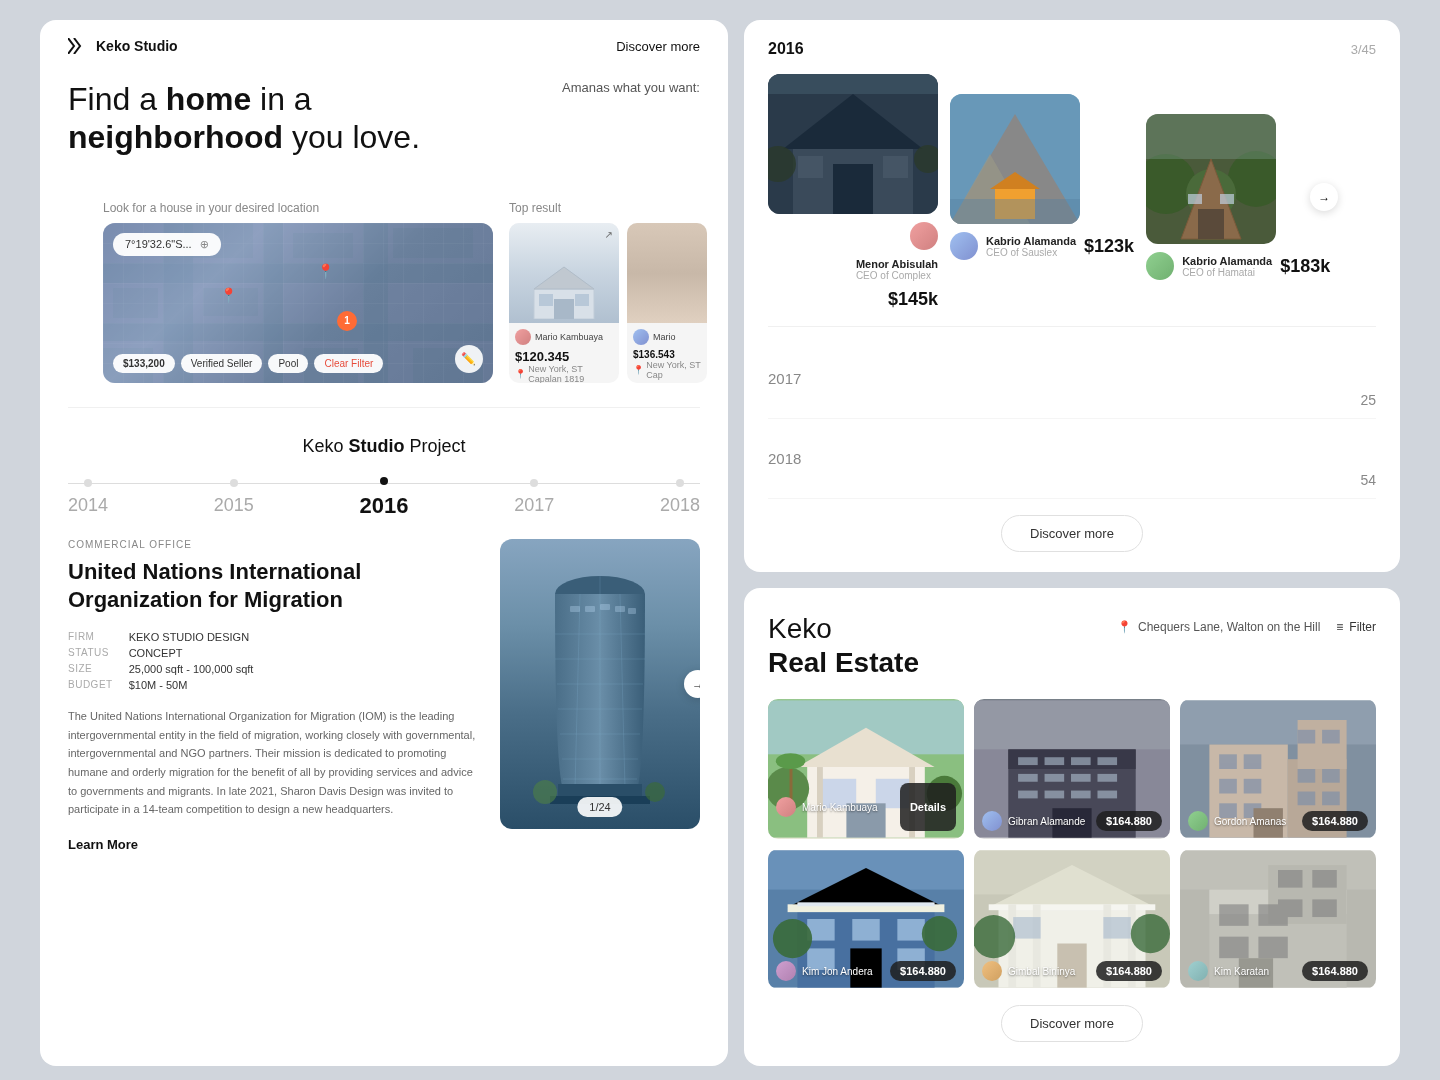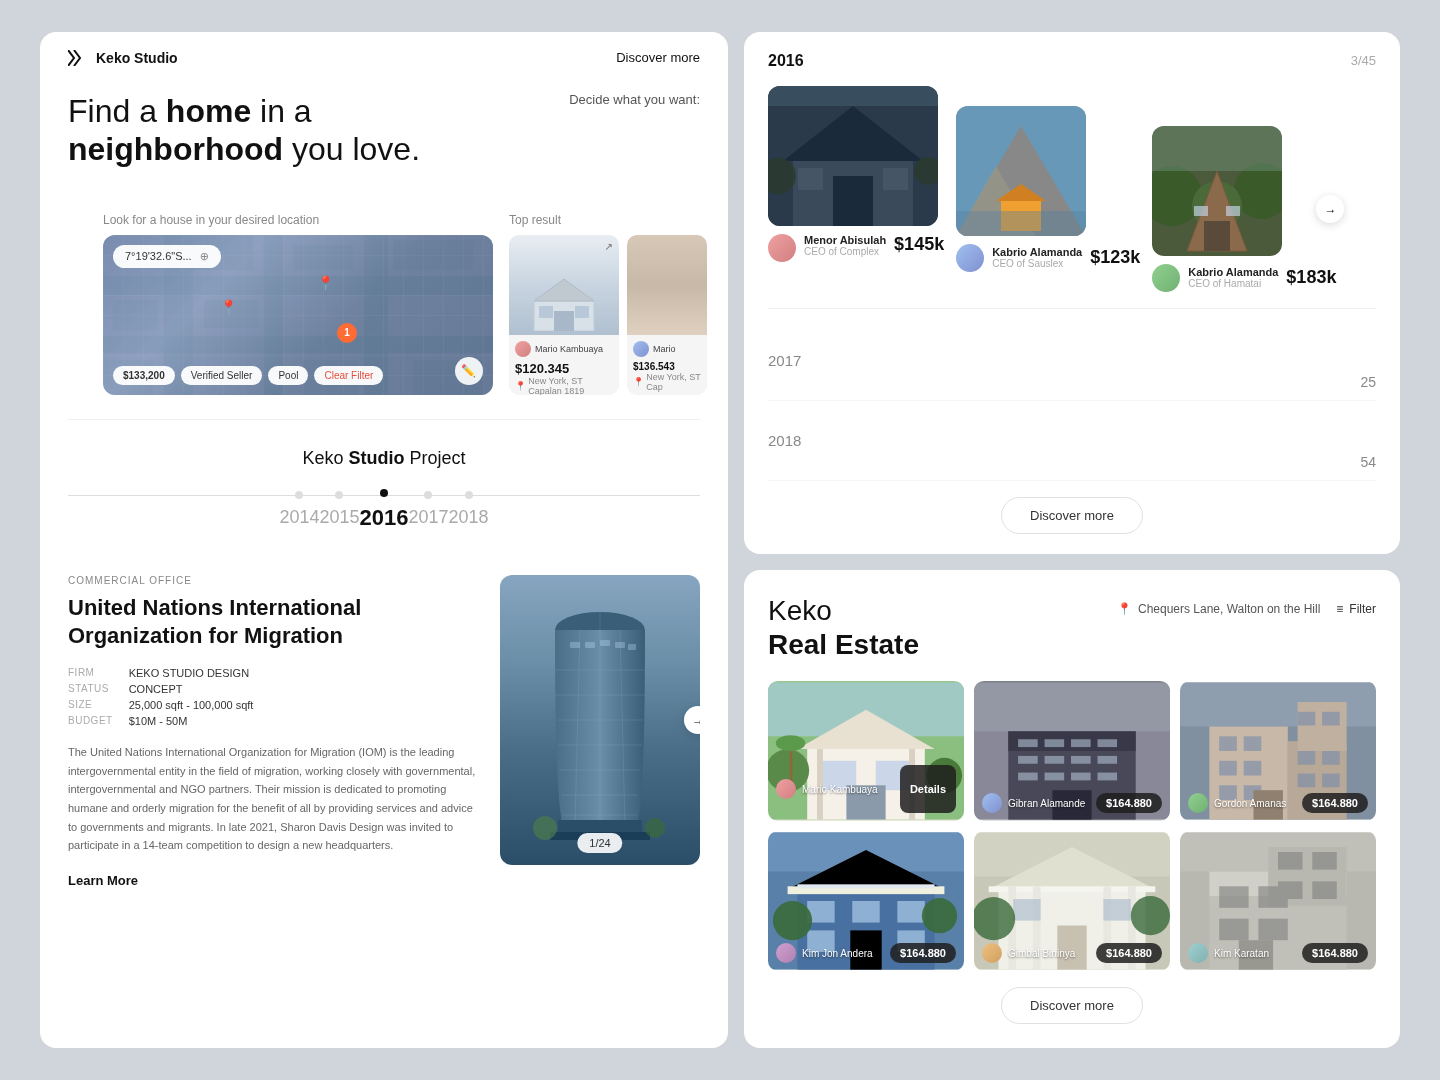--- a/index.html
+++ b/index.html
@@ -258,24 +258,23 @@
     .timeline-title {
       text-align: center;
       font-size: 18px;
       color: #111;
       margin-bottom: 20px;
     }
     .timeline-title .bold { font-weight: 800; }
     .timeline-title .normal { font-weight: 400; }
     .timeline-nav {
       display: flex;
-      justify-content: center;
+      justify-content: space-between;
       align-items: center;
       position: relative;
-      margin-bottom: 24px;
     }
     .timeline-nav::before {
       content: '';
       position: absolute;
       top: 6px;
       left: 0;
       right: 0;
       height: 1px;
       background: #ddd;
     }
@@ -649,21 +648,21 @@
     </div>
 
     <div class="hero">
       <div style="display:flex; justify-content:space-between; align-items:flex-start;">
         <div class="hero-headline">
           <span class="normal">Find a </span><span class="bold">home</span><span class="normal"> in a</span>
           <br>
           <span class="bold">neighborhood</span><span class="normal"> you love.</span>
         </div>
         <div style="display:flex;flex-direction:column;gap:8px;align-items:flex-start;">
-          <span class="cta-label">Decide what you want:</span>
+          <span class="cta-label">Amanas what you want:</span>
         </div>
       </div>
     </div>
 
     <div class="search-section">
       <div style="display:flex; gap:16px;">
         <div style="flex:1;">
           <div class="search-label">Look for a house in your desired location</div>
           <div class="map-container">
             <div class="map-bg">
@@ -877,21 +876,21 @@
                 <rect x="30" y="82" width="25" height="22" fill="#4a5a6a" opacity="0.7"></rect>
                 <rect x="115" y="82" width="25" height="22" fill="#4a5a6a" opacity="0.7"></rect>
 
                 <rect x="0" y="0" width="170" height="20" fill="#5a7a8a" opacity="0.3"></rect>
 
                 <circle cx="10" cy="90" r="18" fill="#2a3a2a" opacity="0.8"></circle>
                 <circle cx="160" cy="85" r="14" fill="#2a3a2a" opacity="0.8"></circle>
               </svg>
             </div>
           </div>
-          <div style="display:flex;align-items:flex-start;gap:8px;">
+          <div style="display:flex;align-items:flex-end;gap:8px;flex-direction:column;">
             <div class="agent-avatar av1"></div>
             <div>
               <div class="prop-agent-info">
                 <div class="name">Menor Abisulah</div>
                 <div class="role">CEO of Complex</div>
               </div>
             </div>
             <div class="prop-price" style="margin-left:auto;">$145k</div>
           </div>
         </div>

